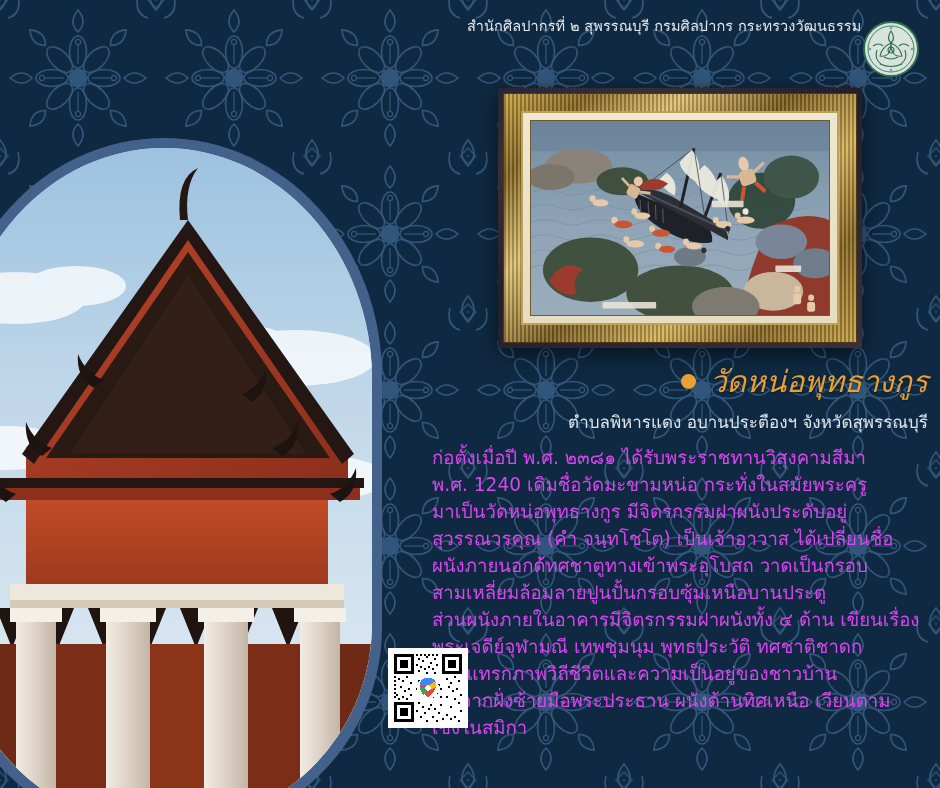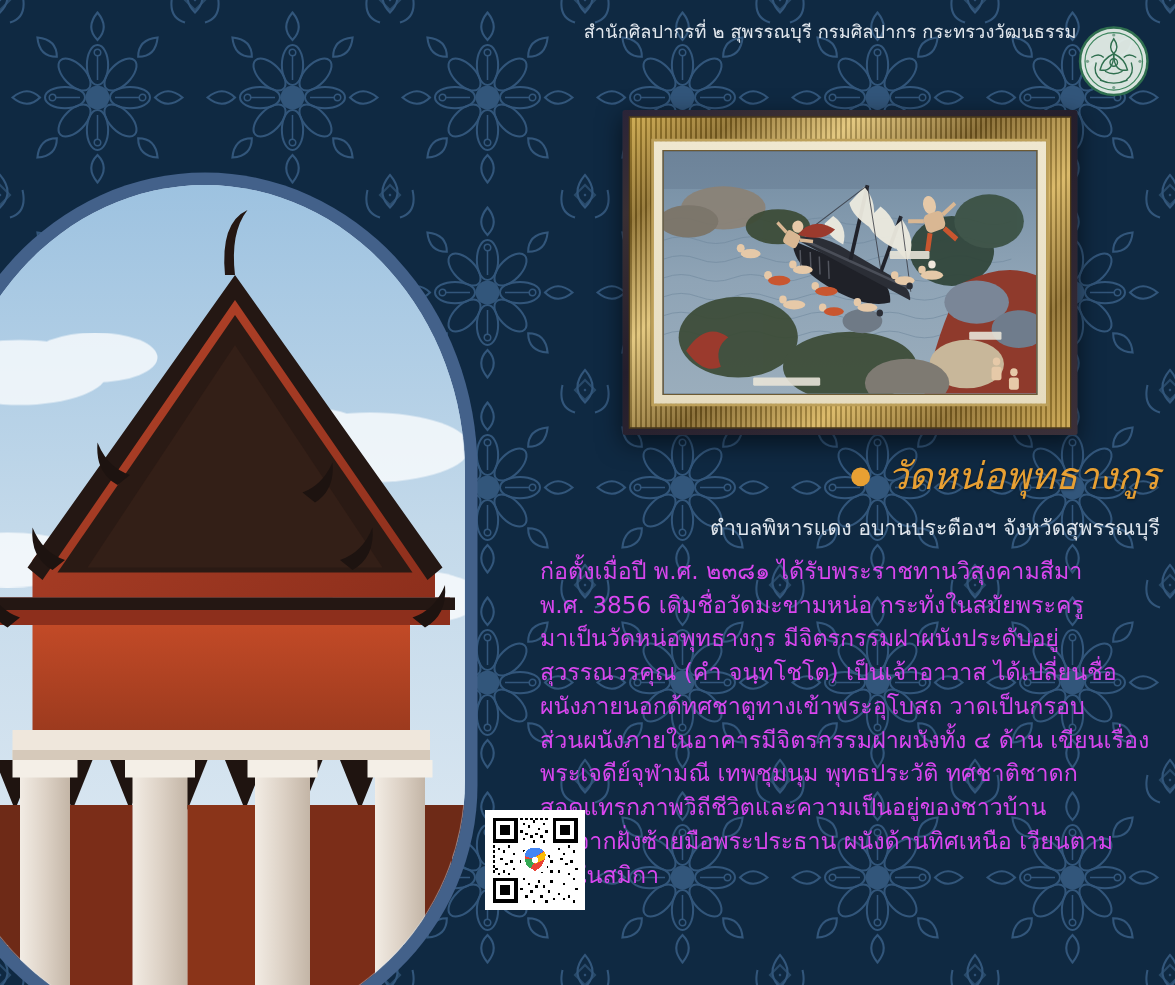--- a/index.html
+++ b/index.html
@@ -434,24 +434,25 @@
   </div>
 
   <div class="title-row">
     <span class="bullet"></span>
     <span class="wat-title">วัดหน่อพุทธางกูร</span>
   </div>
   <div class="subtitle">ตำบลพิหารแดง อบานประตืองฯ จังหวัดสุพรรณบุรี</div>
 
   <div class="body-block">
     <div class="body-line">ก่อตั้งเมื่อปี พ.ศ. ๒๓๘๑ ได้รับพระราชทานวิสุงคามสีมา</div>
-    <div class="body-line">พ.ศ. 3856 เดิมชื่อวัดมะขามหน่อ กระทั่งในสมัยพระครู</div>
+    <div class="body-line">พ.ศ. 1240 เดิมชื่อวัดมะขามหน่อ กระทั่งในสมัยพระครู</div>
     <div class="body-line">มาเป็นวัดหน่อพุทธางกูร มีจิตรกรรมฝาผนังประดับอยู่</div>
     <div class="body-line">สุวรรณวรคุณ (คำ จนฺทโชโต) เป็นเจ้าอาวาส ได้เปลี่ยนชื่อ</div>
     <div class="body-line">ผนังภายนอกด้ทศชาตูทางเข้าพระอุโบสถ วาดเป็นกรอบ</div>
+    <div class="body-line">สามเหลี่ยมล้อมลายปูนปั้นกรอบซุ้มเหนือบานประตู</div>
     <div class="body-line">ส่วนผนังภายในอาคารมีจิตรกรรมฝาผนังทั้ง ๔ ด้าน เขียนเรื่อง</div>
     <div class="body-line">พระเจดีย์จุฬามณี เทพชุมนุม พุทธประวัติ ทศชาติชาดก</div>
     <div class="body-line">สอดแทรกภาพวิถีชีวิตและความเป็นอยู่ของชาวบ้าน</div>
     <div class="body-line">เริ่มจากฝั่งซ้ายมือพระประธาน ผนังด้านทิศเหนือ เวียนตาม</div>
     <div class="body-line">เข็งในสมิกา</div>
   </div>
 
   <div class="qr">
     <svg viewBox="0 0 76 76" shape-rendering="crispEdges">
       <rect x="0" y="0" width="76" height="76" fill="#ffffff"></rect>

